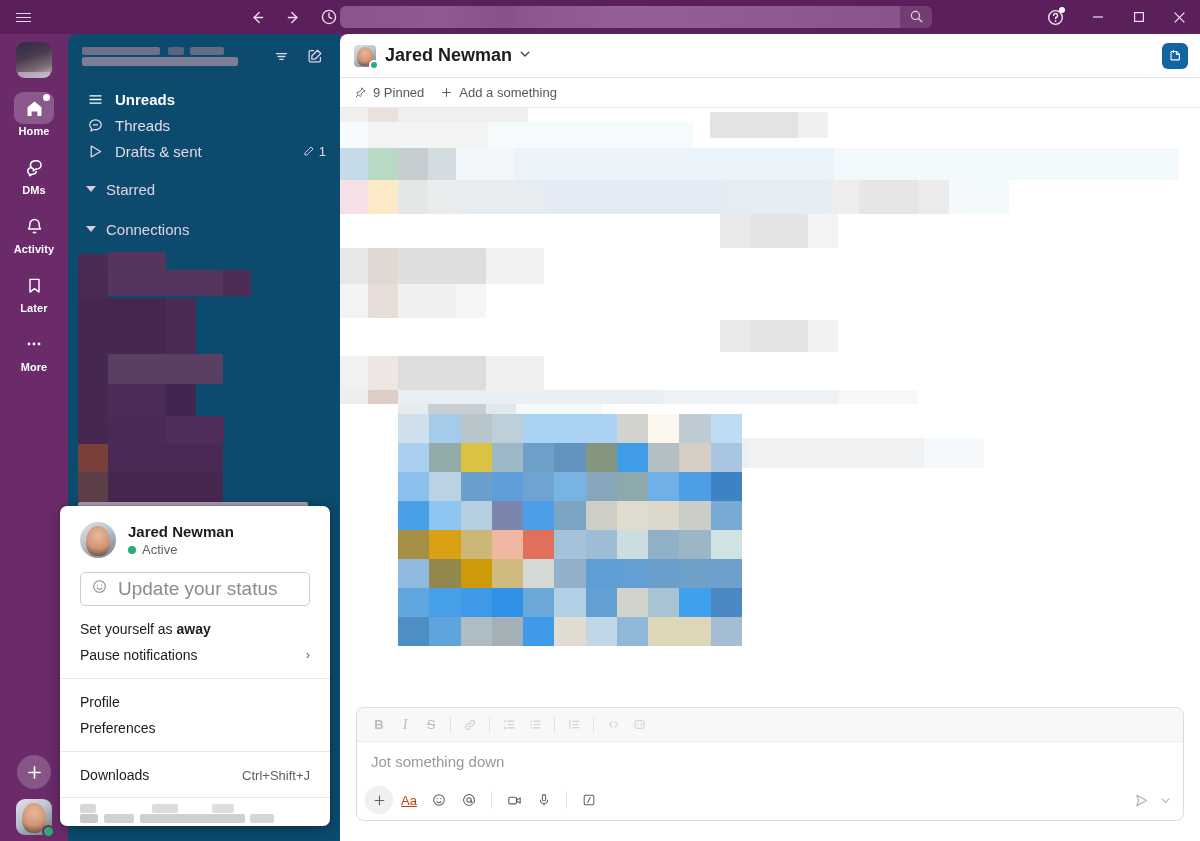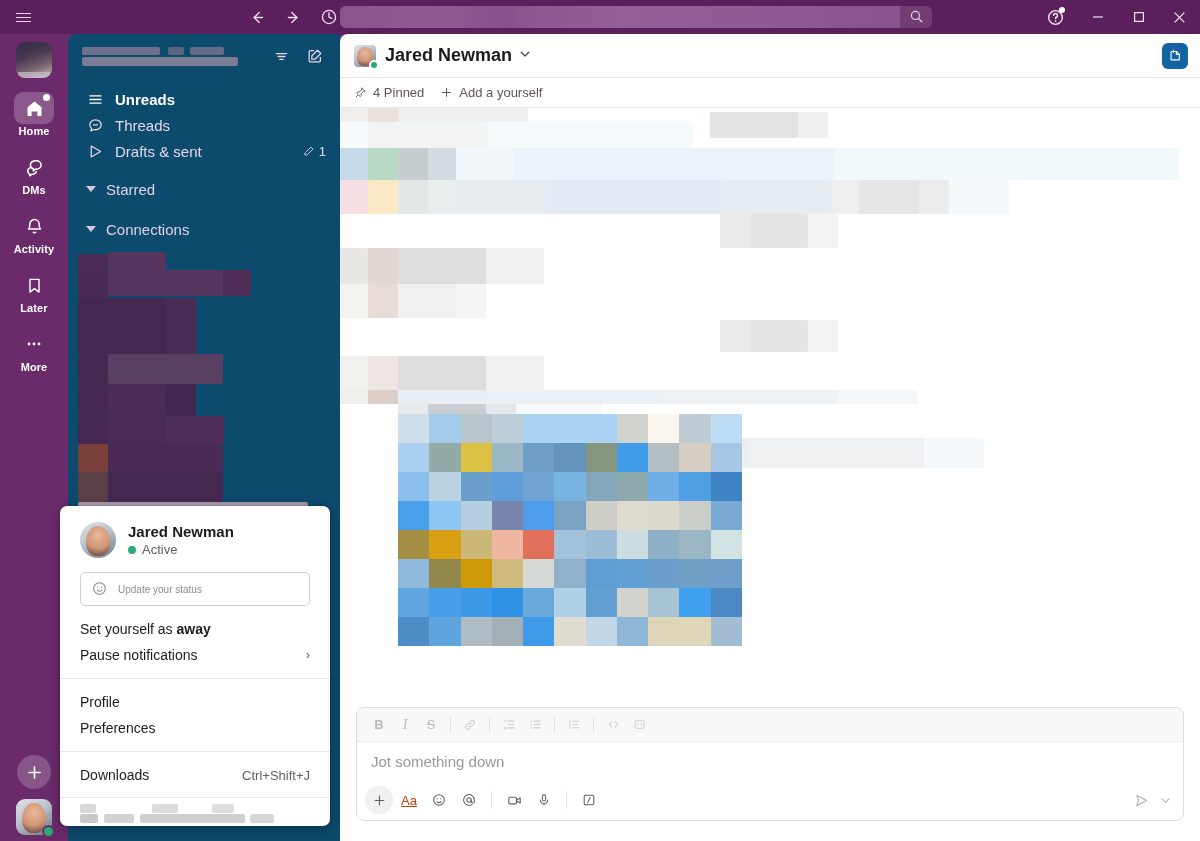--- a/index.html
+++ b/index.html
@@ -314,21 +314,21 @@
     border-radius: 50% 50% 42% 42%;
     background: radial-gradient(circle at 50% 32%, #e9b89a 0%, #cf9474 55%, #4a3a34 100%);
   }
   .um-name { font-size: 15px; font-weight: 700; color: #1d1c1d; }
   .um-status { font-size: 13px; color: #616061; display:flex; align-items:center; gap:6px; margin-top:2px; }
   .um-dot { width:8px; height:8px; border-radius:50%; background:#2BAC76; }
   .um-statusbox {
     margin: 4px 20px 10px 20px; height: 34px;
     border: 1px solid #d0cdd0; border-radius: 5px;
     display: flex; align-items: center; gap: 10px; padding: 0 10px;
-    color: #8d8a8d; font-size: 10px;
+    color: #8d8a8d; font-size: 19px;
   }
   .um-item {
     height: 26px; display: flex; align-items: center;
     padding: 0 20px; font-size: 14px; color: #1d1c1d;
     justify-content: space-between;
   }
   .um-item .short { color: #616061; font-size: 13px; }
   .um-item .chev { color: #616061; font-size: 12px; }
   .um-sep { height: 1px; background: #e8e8e8; margin: 10px 0; }
   .um-blurrow { height: 34px; padding: 0 20px; position: relative; }
@@ -580,27 +580,27 @@
         </svg>
       </div>
     </div>
 
     <div class="bookmarks">
       <div class="bm-item">
         <svg width="13" height="13" viewBox="0 0 20 20" fill="none" stroke="#5c555c" stroke-width="1.4" stroke-linejoin="round">
           <path d="M11.8 2.8 17 8l-2.6.6-3.4 3.4.3 2.4-1.7 1.7-5.4-5.4 1.7-1.7 2.4.3 3.4-3.4Z"></path>
           <path d="M6.2 13.8 3 17"></path>
         </svg>
-        <span>4 Pinned</span>
+        <span>9 Pinned</span>
       </div>
       <div class="bm-item">
         <svg width="13" height="13" viewBox="0 0 20 20">
             <path d="M10 4 V16 M4 10 H16" stroke="#5c555c" stroke-width="1.5" stroke-linecap="round"></path>
           </svg>
-        <span>Add a yourself</span>
+        <span>Add a something</span>
       </div>
     </div>
 
     <div class="msgarea">
 
       <span class="mblk" style="left:0px;top:0px;width:50px;height:14px;background:#f1efee;"></span>
       <span class="mblk" style="left:28px;top:0px;width:40px;height:14px;background:#e9e2dd;"></span>
       <span class="mblk" style="left:58px;top:0px;width:130px;height:14px;background:#efefef;"></span>
       <span class="mblk" style="left:370px;top:4px;width:88px;height:26px;background:#e3e3e3;"></span>
       <span class="mblk" style="left:458px;top:4px;width:30px;height:26px;background:#efefef;"></span>

